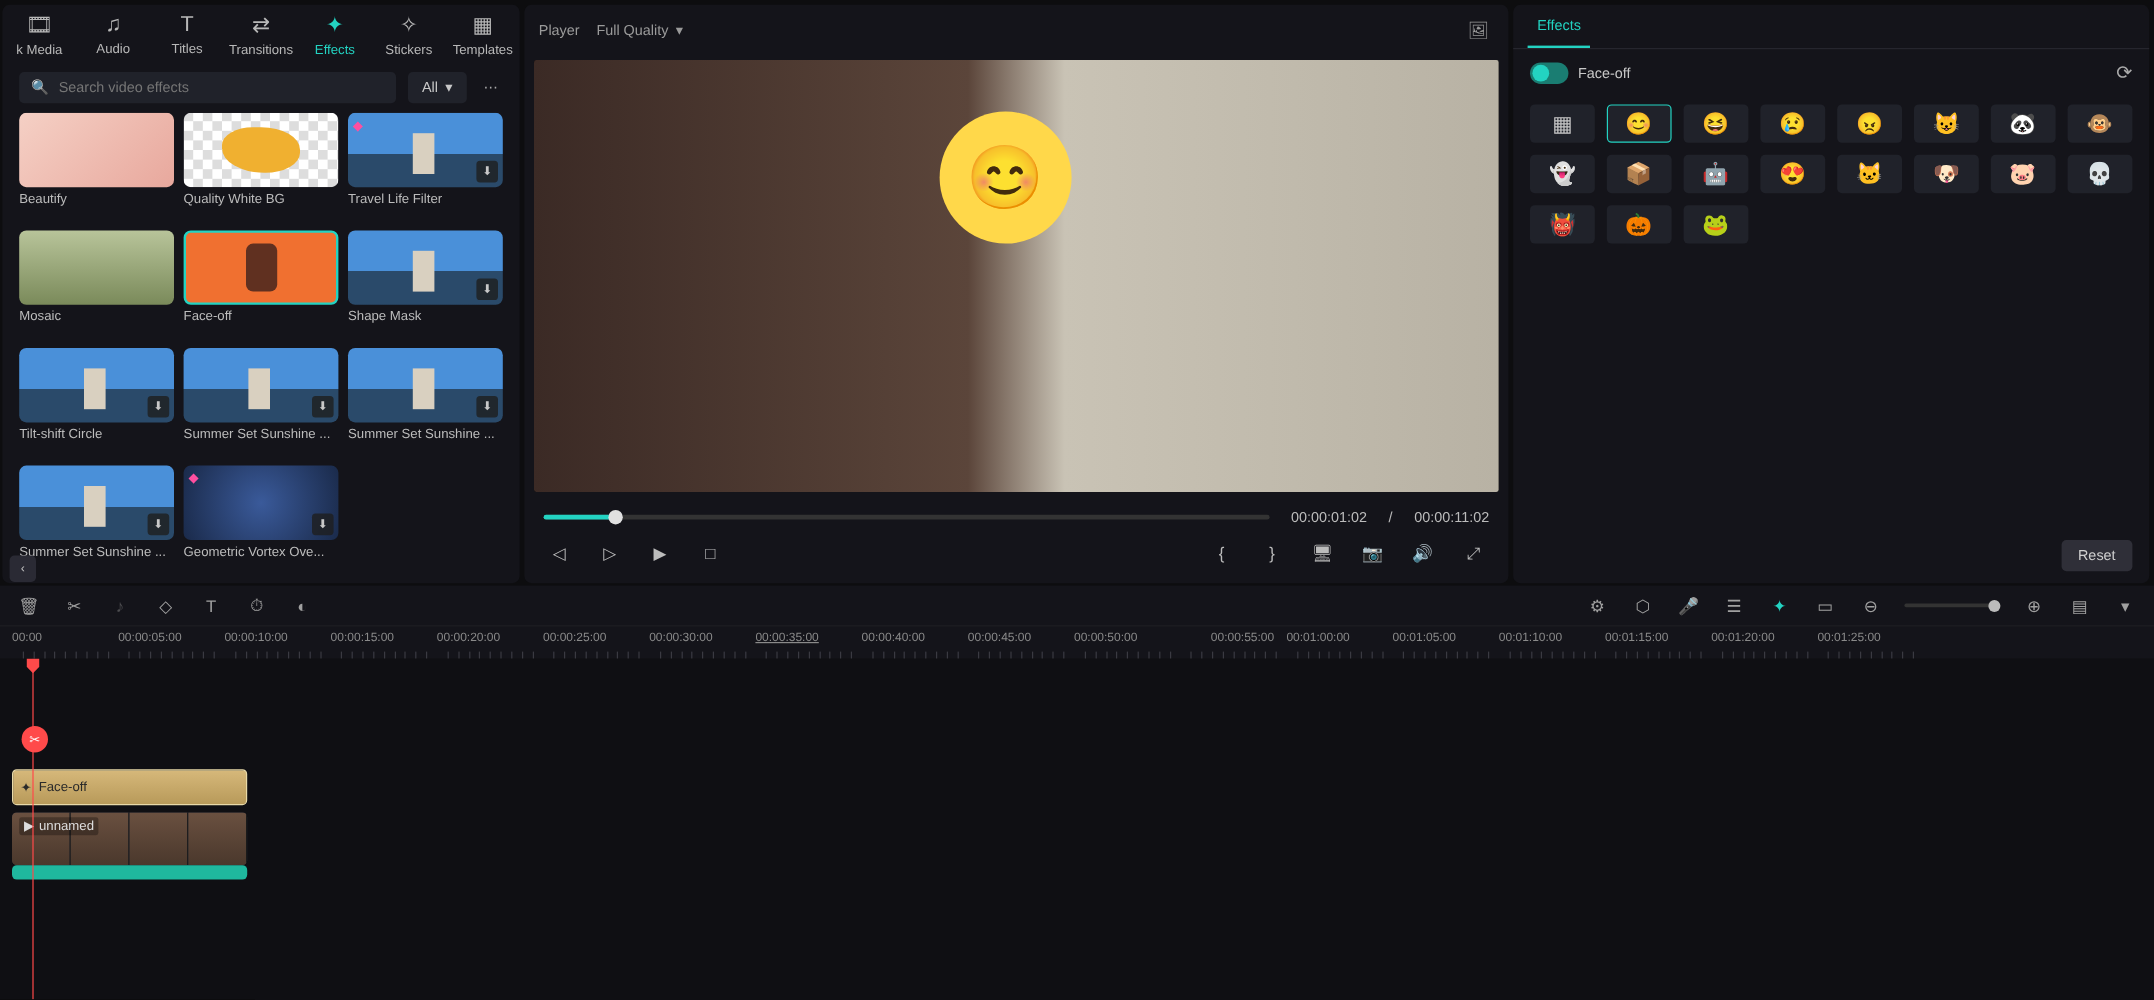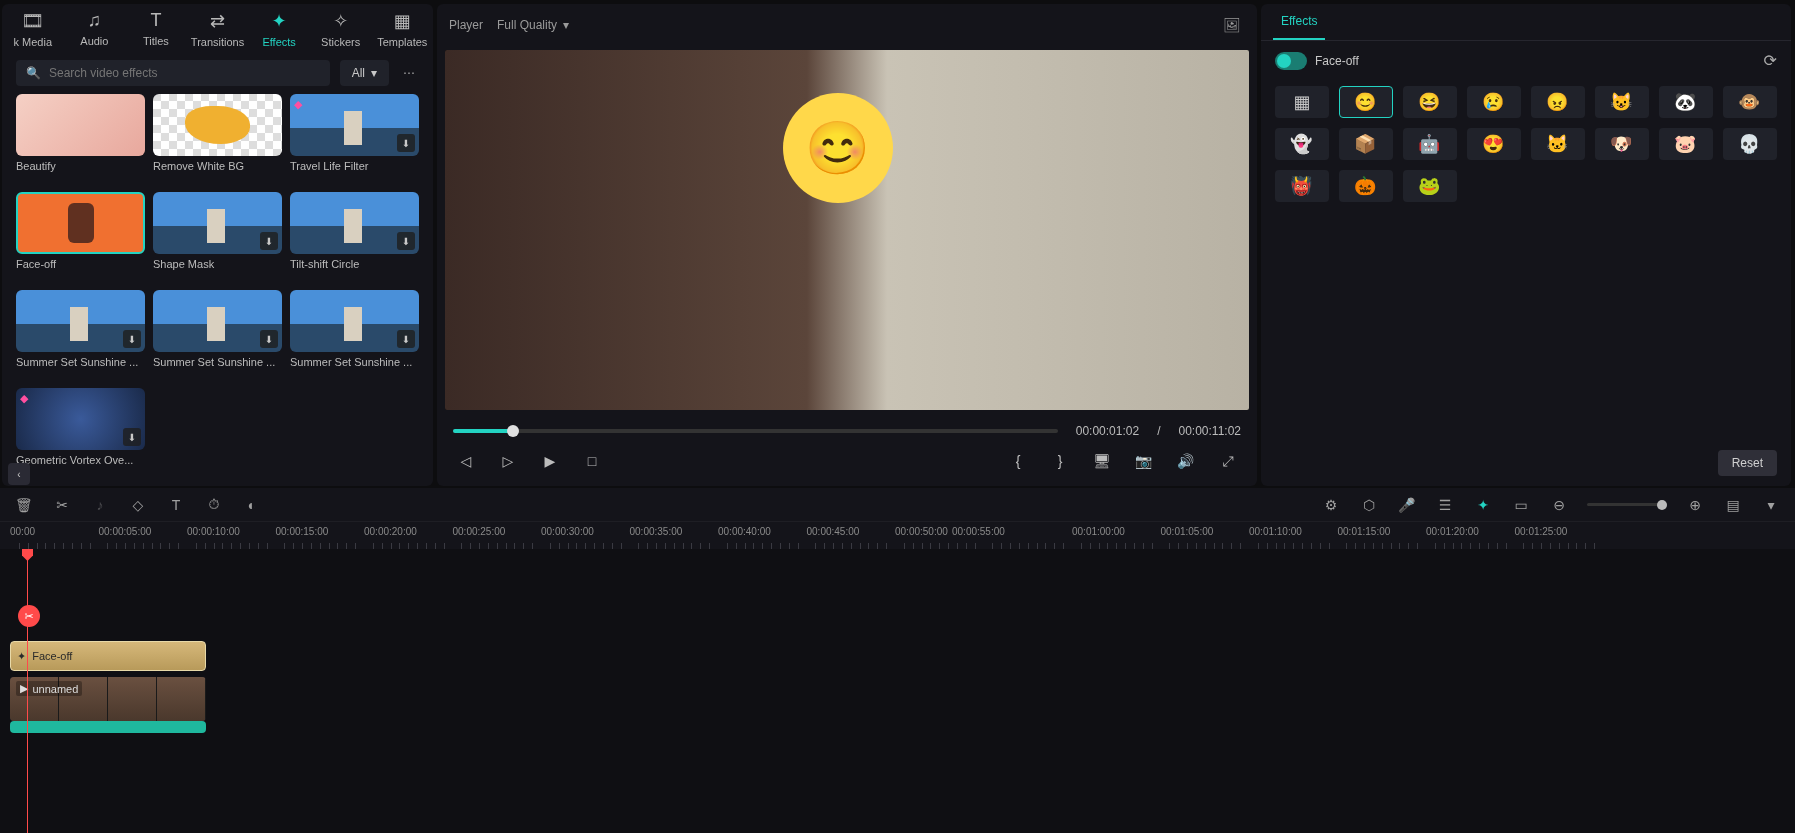--- a/index.html
+++ b/index.html
@@ -143,28 +143,32 @@
         </div>
         <div class="more-btn">⋯</div>
       </div>
       <div class="effects-grid" id="fx-grid">
           <div class="effect-item">
             <div class="thumb th-beautify"></div>
             <span class="label">Beautify</span>
           </div>
           <div class="effect-item">
             <div class="thumb th-whitebg"></div>
-            <span class="label">Remove White BG</span>
+            <span class="label">Quality White BG</span>
           </div>
           <div class="effect-item">
             <div class="thumb th-travel">
               <span class="gem">◆</span>
               <span class="dl">⬇</span>
             </div>
             <span class="label">Travel Life Filter</span>
+          </div>
+          <div class="effect-item">
+            <div class="thumb th-mosaic"></div>
+            <span class="label">Mosaic</span>
           </div>
           <div class="effect-item">
             <div class="thumb th-faceoff sel"></div>
             <span class="label">Face-off</span>
           </div>
           <div class="effect-item">
             <div class="thumb th-shape">
               <span class="dl">⬇</span>
             </div>
             <span class="label">Shape Mask</span>
@@ -369,21 +373,21 @@
         <span class="tick" style="left: 541px;">00:00:30:00</span>
         <div class="minor" style="left: 549.85px;"></div>
         <div class="minor" style="left: 558.7px;"></div>
         <div class="minor" style="left: 567.55px;"></div>
         <div class="minor" style="left: 576.4px;"></div>
         <div class="minor" style="left: 585.25px;"></div>
         <div class="minor" style="left: 594.1px;"></div>
         <div class="minor" style="left: 602.95px;"></div>
         <div class="minor" style="left: 611.8px;"></div>
         <div class="minor" style="left: 620.65px;"></div>
-        <span class="tick" style="left: 629.5px;">00:00:35:00</span>
+        <span class="tick" style="left: 629.5px; text-decoration: underline;">00:00:35:00</span>
         <div class="minor" style="left: 638.35px;"></div>
         <div class="minor" style="left: 647.2px;"></div>
         <div class="minor" style="left: 656.05px;"></div>
         <div class="minor" style="left: 664.9px;"></div>
         <div class="minor" style="left: 673.75px;"></div>
         <div class="minor" style="left: 682.6px;"></div>
         <div class="minor" style="left: 691.45px;"></div>
         <div class="minor" style="left: 700.3px;"></div>
         <div class="minor" style="left: 709.15px;"></div>
         <span class="tick" style="left: 718px;">00:00:40:00</span>
@@ -409,21 +413,21 @@
         <span class="tick" style="left: 895px;">00:00:50:00</span>
         <div class="minor" style="left: 903.85px;"></div>
         <div class="minor" style="left: 912.7px;"></div>
         <div class="minor" style="left: 921.55px;"></div>
         <div class="minor" style="left: 930.4px;"></div>
         <div class="minor" style="left: 939.25px;"></div>
         <div class="minor" style="left: 948.1px;"></div>
         <div class="minor" style="left: 956.95px;"></div>
         <div class="minor" style="left: 965.8px;"></div>
         <div class="minor" style="left: 974.65px;"></div>
-        <span class="tick" style="left: 952px;">00:00:55:00</span>
+        <span class="tick" style="left: 1009px;">00:00:55:00</span>
         <div class="minor" style="left: 992.35px;"></div>
         <div class="minor" style="left: 1001.2px;"></div>
         <div class="minor" style="left: 1010.05px;"></div>
         <div class="minor" style="left: 1018.9px;"></div>
         <div class="minor" style="left: 1027.75px;"></div>
         <div class="minor" style="left: 1036.6px;"></div>
         <div class="minor" style="left: 1045.45px;"></div>
         <div class="minor" style="left: 1054.3px;"></div>
         <div class="minor" style="left: 1063.15px;"></div>
         <span class="tick" style="left: 1072px;">00:01:00:00</span>

